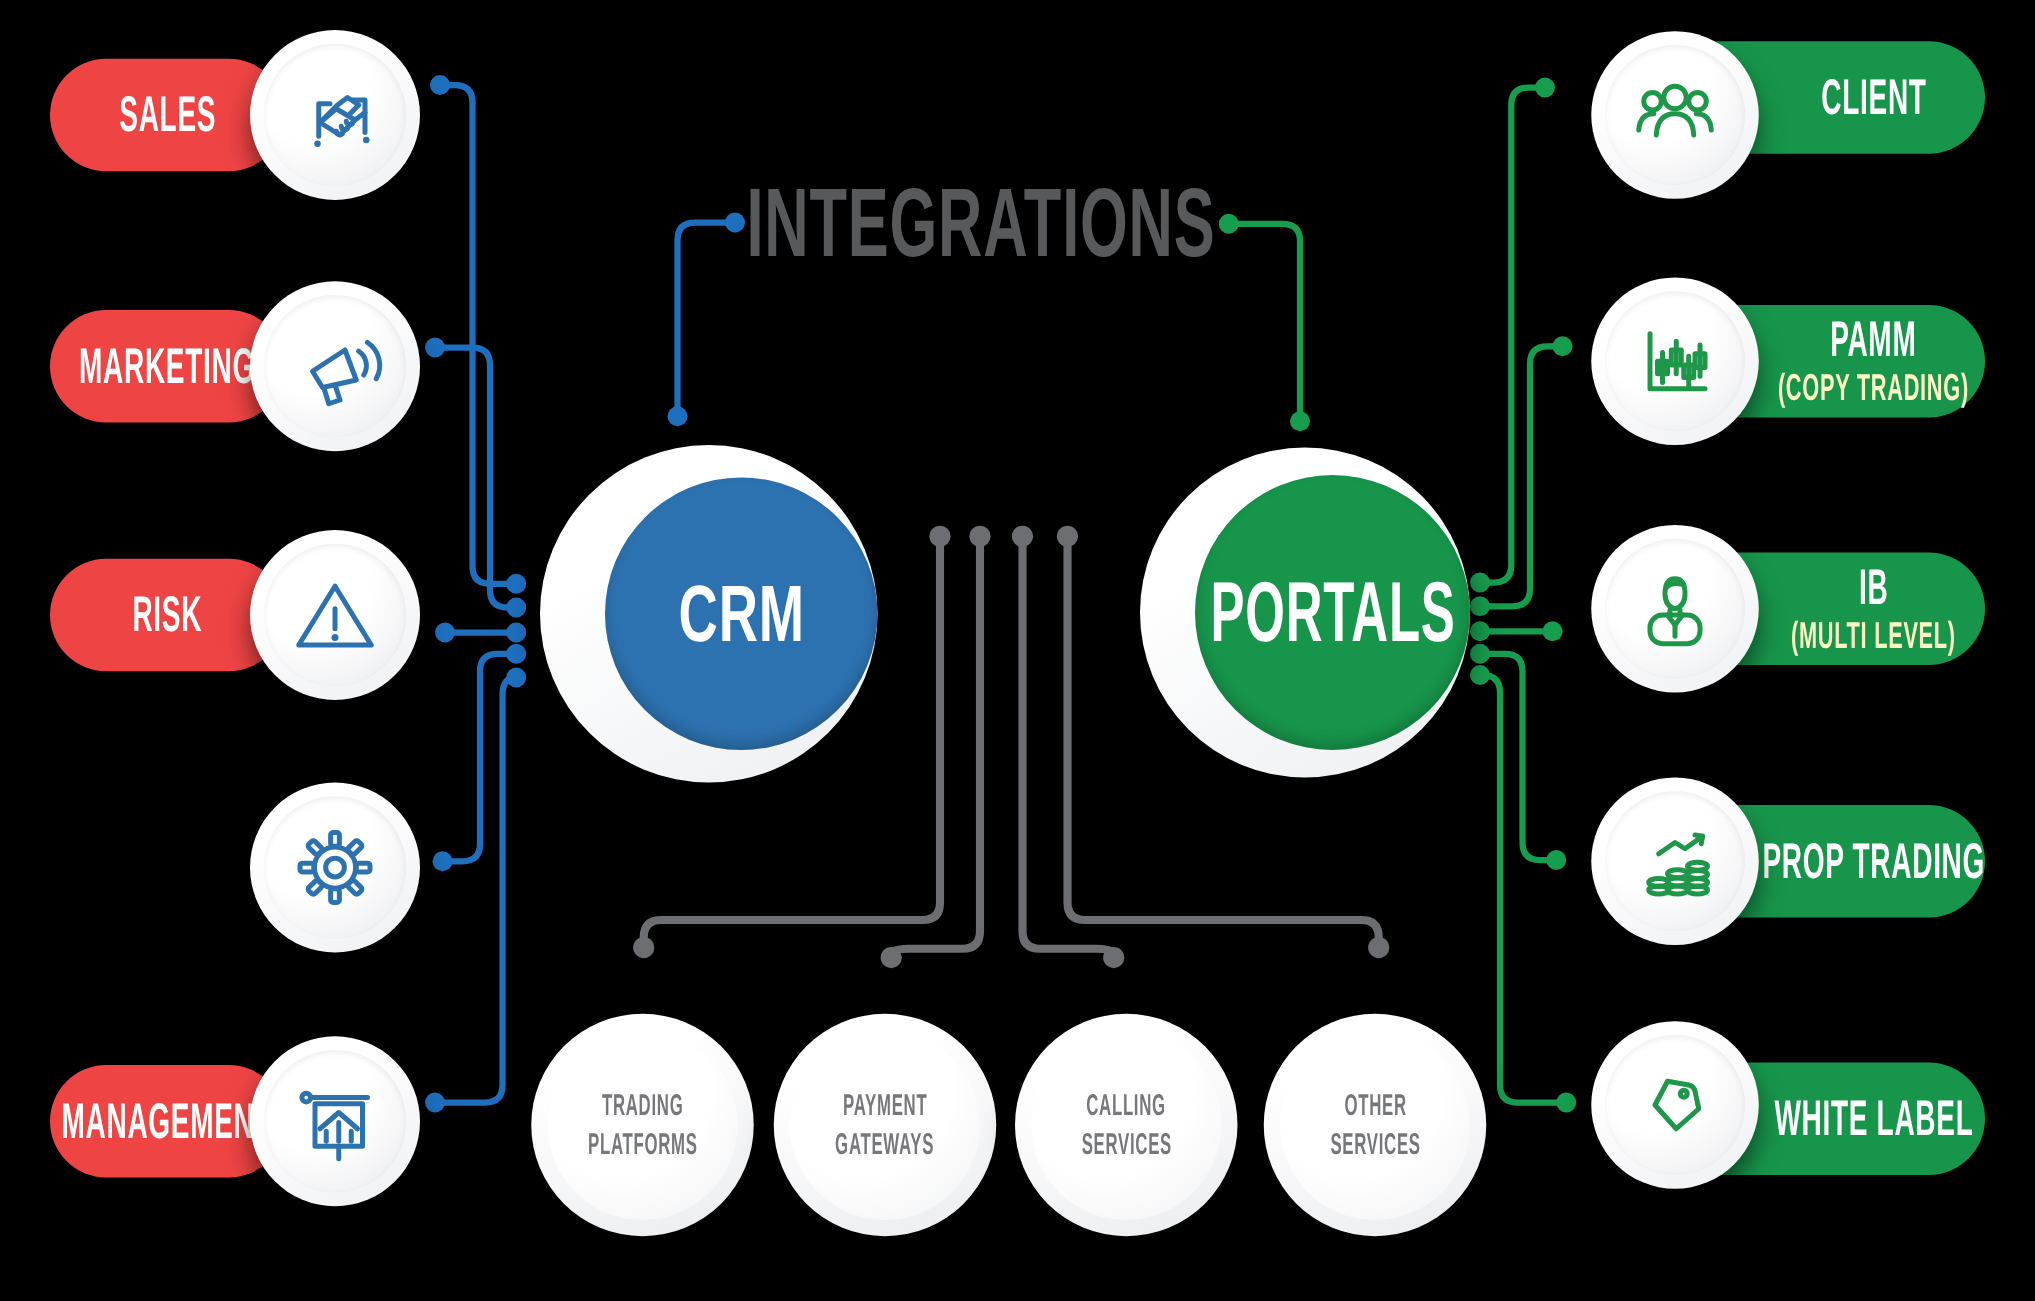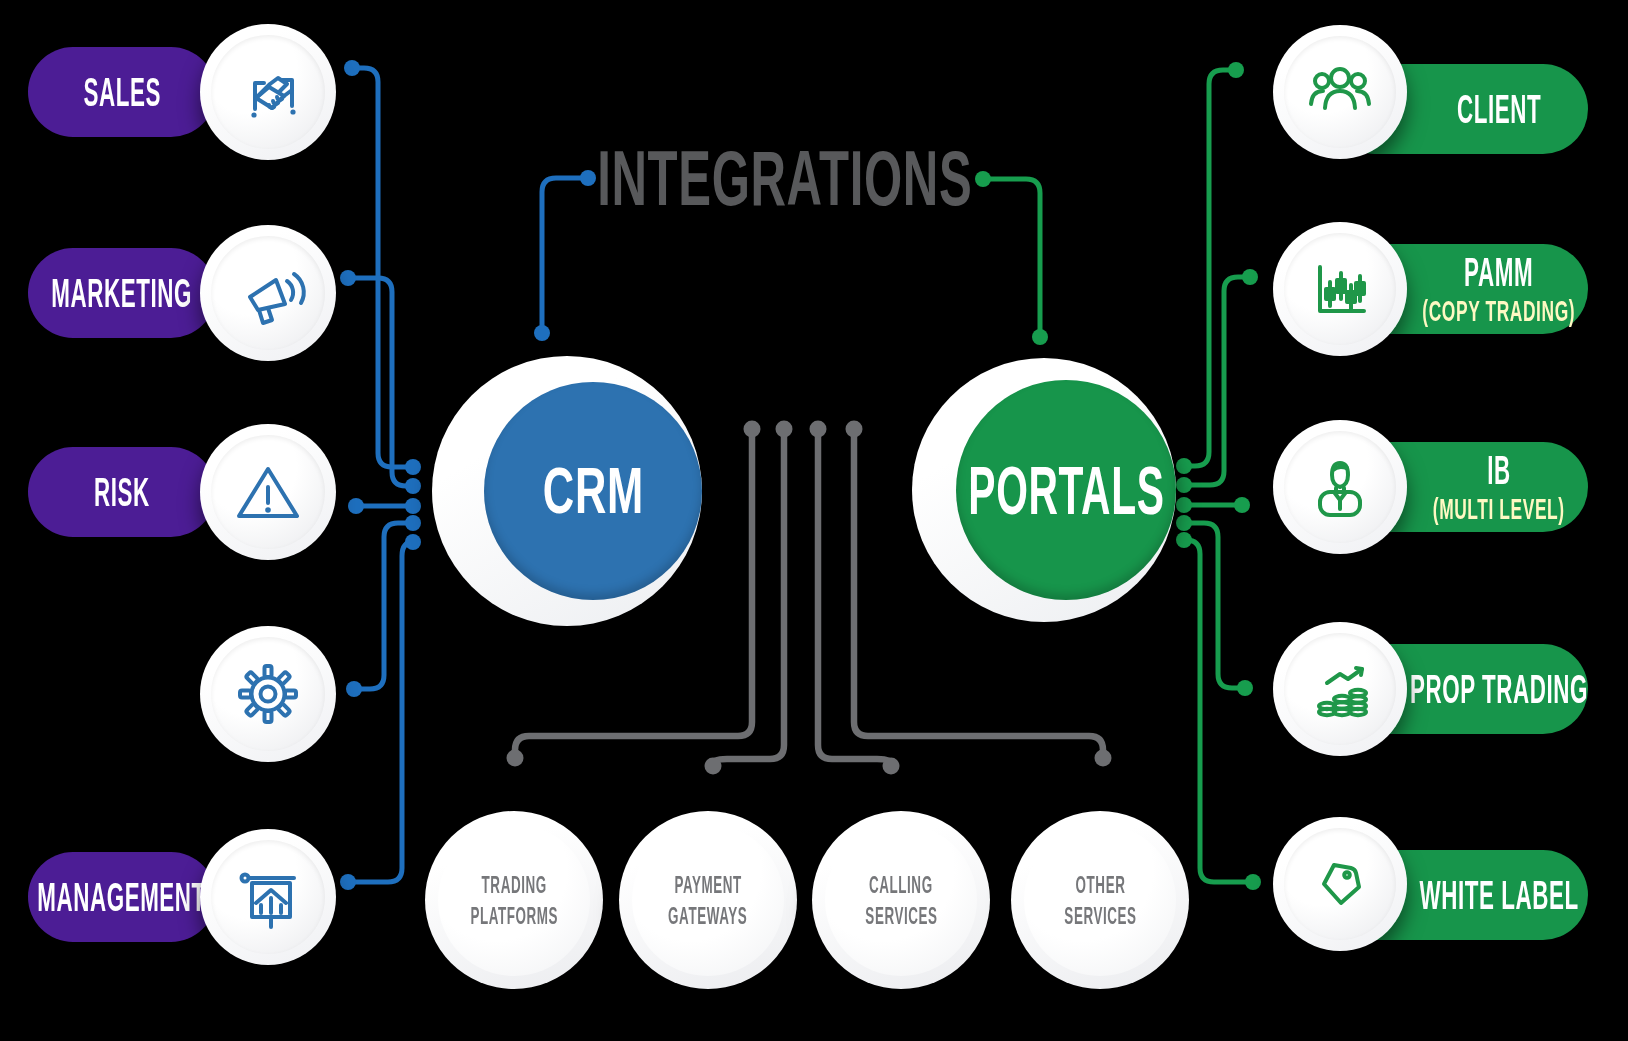--- a/index.html
+++ b/index.html
@@ -36,21 +36,21 @@
   #crm .hub-inner{width:218px;height:218px;background:#2d72b0;font-size:64px;}
   #crm .cond{transform:scaleX(0.68);}
   #portals{left:912px;top:358px;width:264px;height:264px;}
   #portals .hub-inner{width:220px;height:220px;background:#17954b;font-size:68px;}
   #portals .cond{transform:scaleX(0.60);}
 
   
   .pill{position:absolute;height:90px;border-radius:45px;z-index:2;
     display:flex;align-items:center;justify-content:center;
     box-shadow:0 12px 14px rgba(0,0,0,0.35);}
-  .pill-l{left:28px;width:188px;background:#4c1d95;}
+  .pill-l{left:40px;width:188px;background:#ef4444;}
   .pill-r{left:1330px;width:258px;background:#17954b;padding-left:80px;box-sizing:border-box;
     flex-direction:column;line-height:1;}
   .pill .main{color:#fff;font-weight:700;font-size:40px;}
   .pill-r .sub{color:#fef9c3;font-weight:700;font-size:30px;margin-top:4px;}
   .pill-r .sub .cond{transform:scaleX(0.58);}
   .pill-r .sub:empty,.pill-r .subwrap.empty{display:none;}
 
   
   .icircle{position:absolute;border-radius:50%;z-index:3;
     background:linear-gradient(150deg,#ffffff 25%,#eff0f3 100%);
@@ -222,21 +222,21 @@
     <svg class="icon icon-blue" width="80" height="80" viewBox="0 0 80 80">
       <circle cx="17" cy="21" r="3.5"></circle>
       <path d="M21,21 H66"></path>
       <rect x="24" y="26" width="38" height="34"></rect>
       <path d="M28,46 L43,33 L58,46"></path>
       <path d="M33,56 V48 M43,56 V41 M53,56 V48"></path>
       <path d="M43,60 V70"></path>
     </svg>
   </div>
 
-  <div class="pill pill-r" style="top:64px">
+  <div class="pill pill-r" style="top:33px">
     <span class="main"><span class="cond">CLIENT</span></span>
 
   </div>
   <div class="icircle ic-r" style="top:25px">
     <svg class="icon icon-green" width="80" height="80" viewBox="0 0 80 80">
       <circle cx="22" cy="29" r="7"></circle>
         <path d="M11,52 q1,-13 12,-13"></path>
       <circle cx="58" cy="29" r="7"></circle>
         <path d="M69,52 q-1,-13 -12,-13"></path>
       <circle cx="40" cy="26" r="9"></circle>

